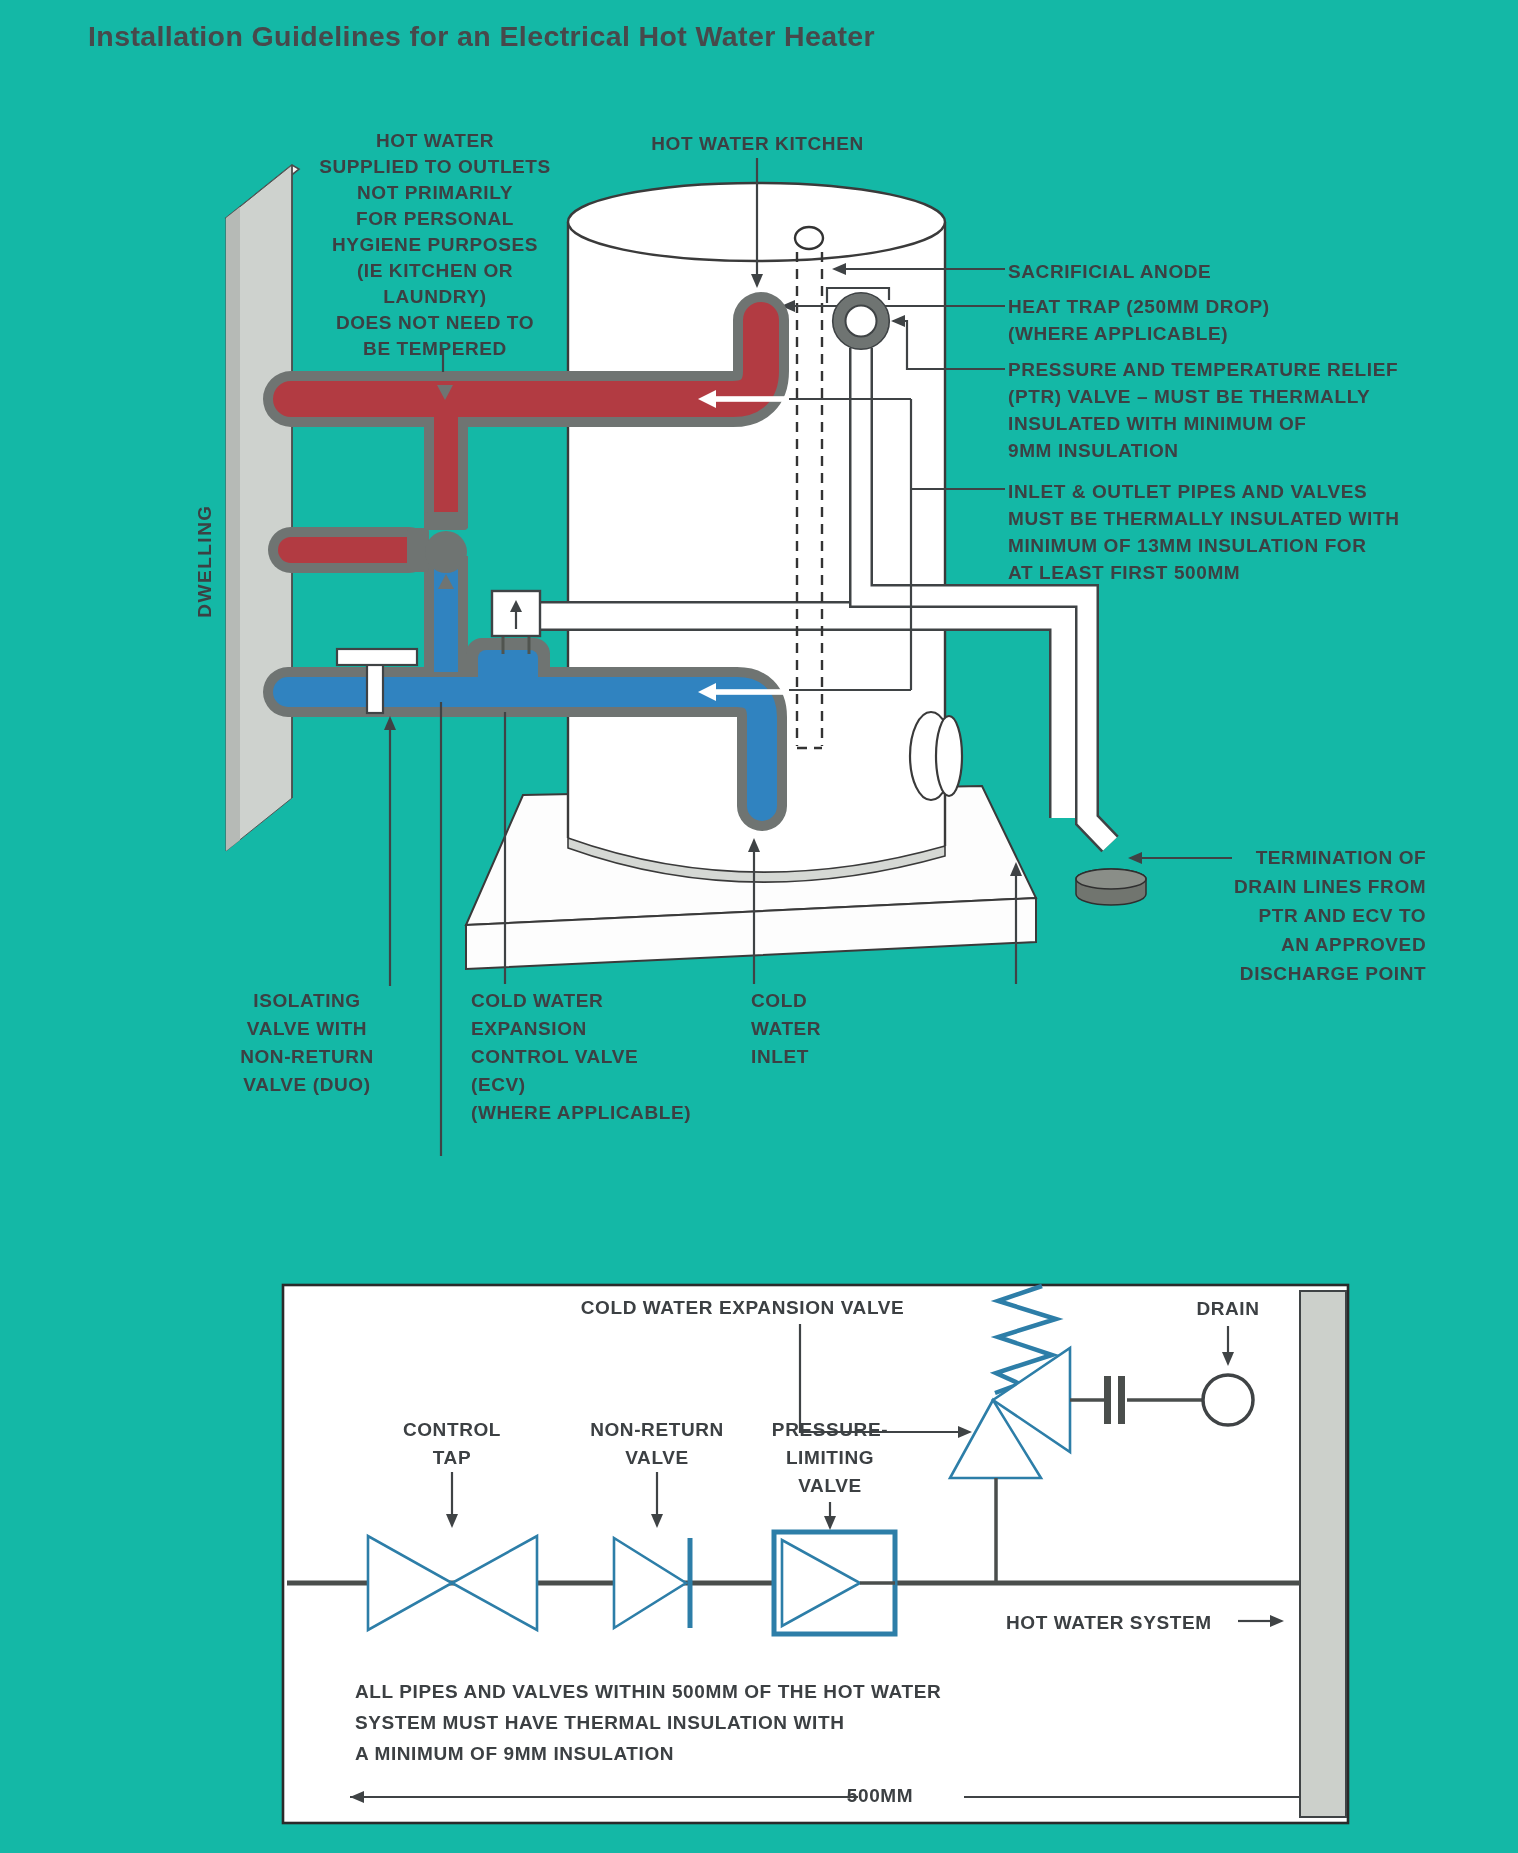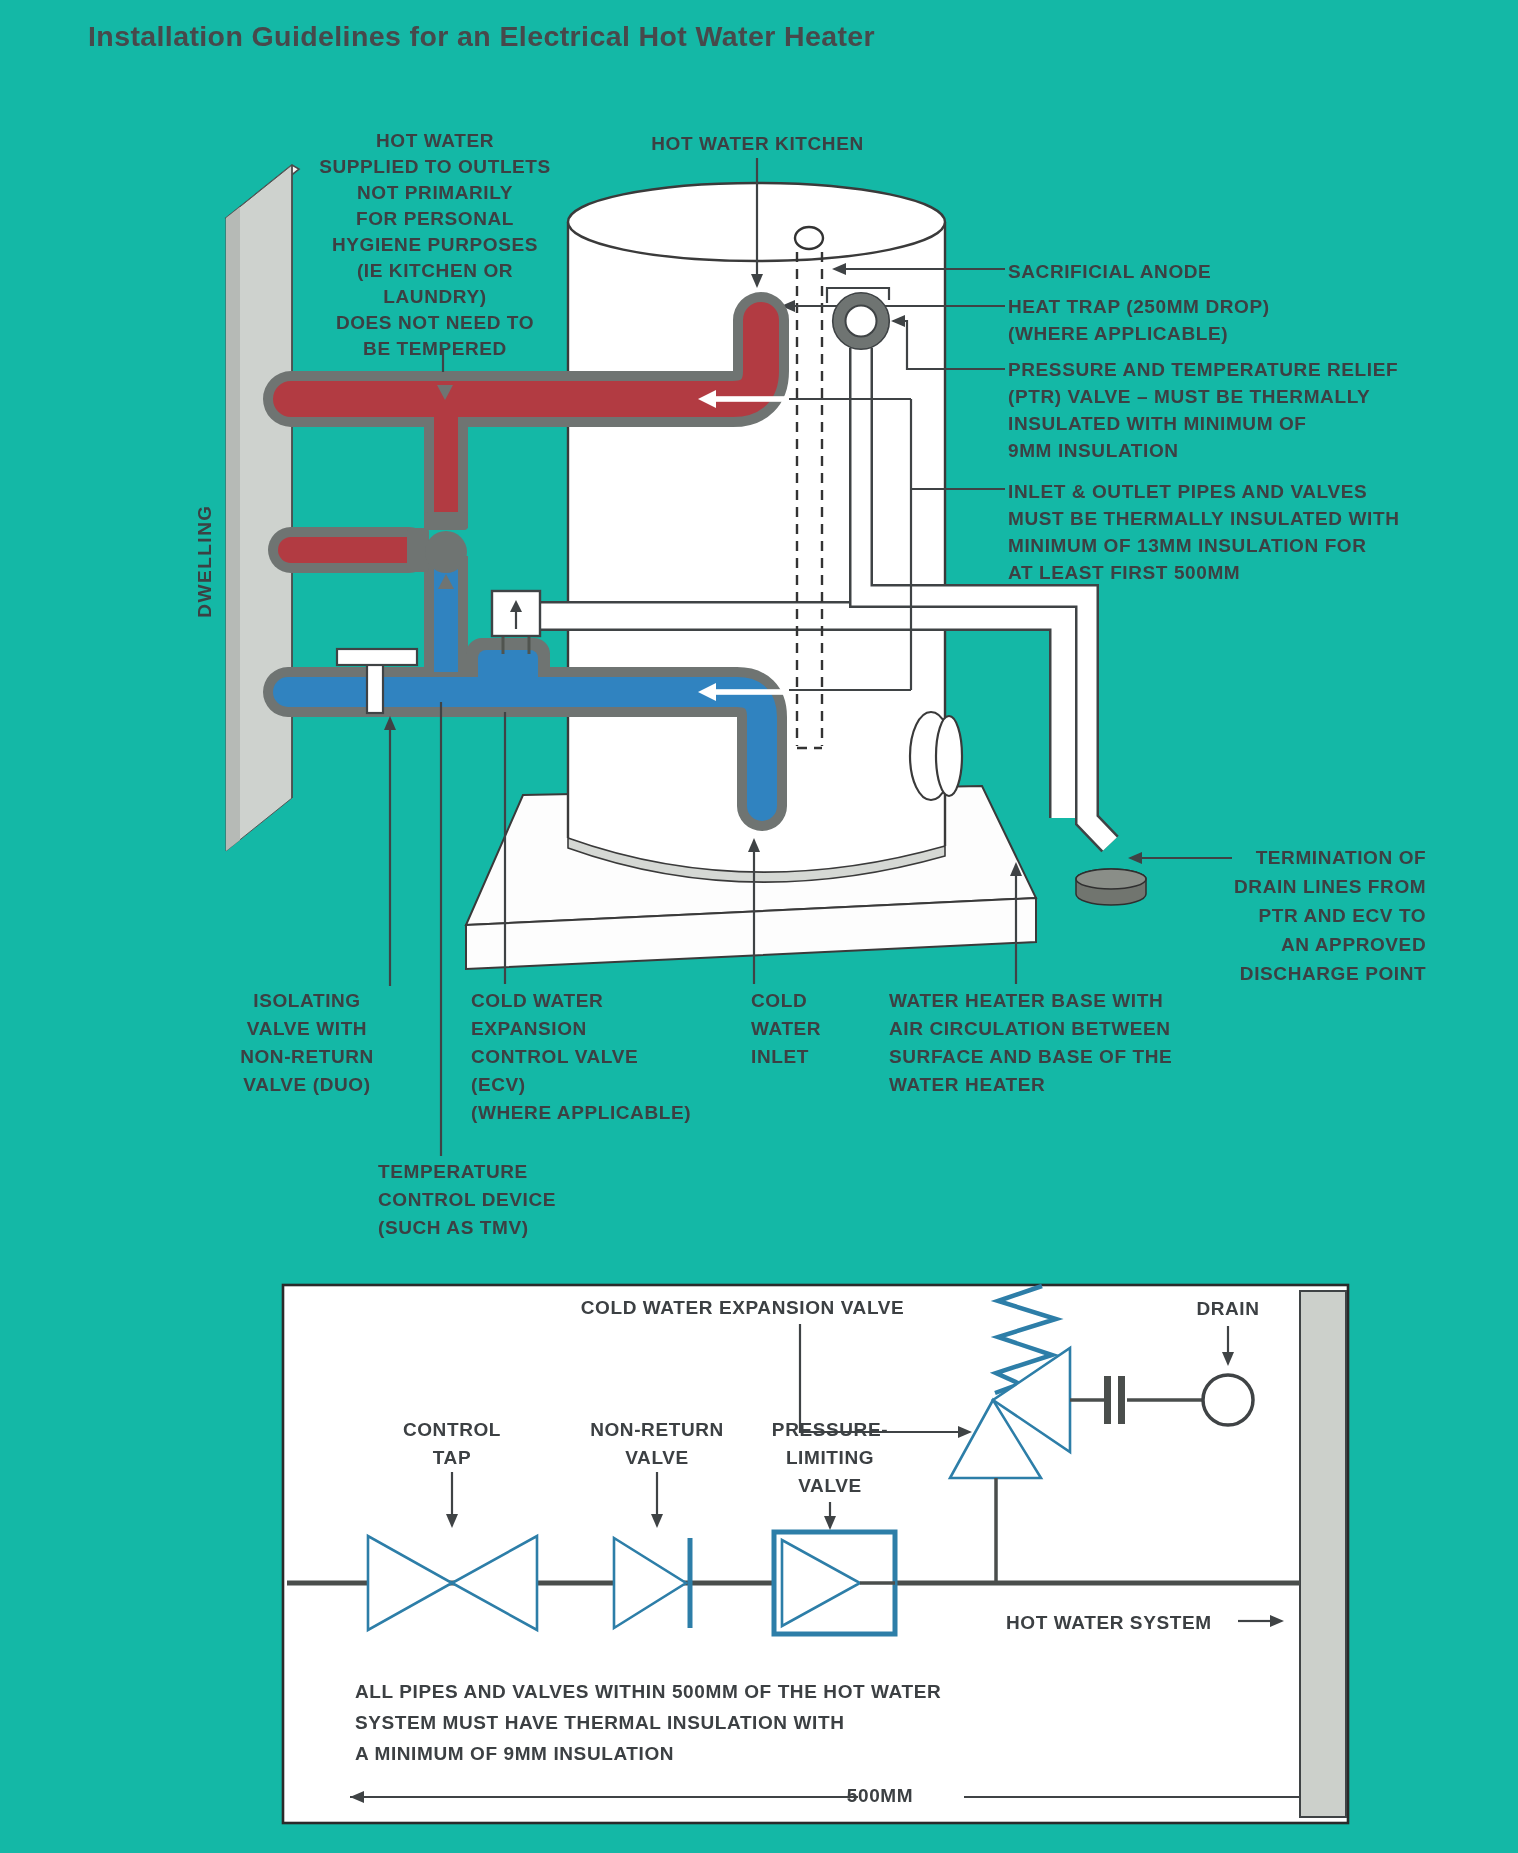--- a/index.html
+++ b/index.html
@@ -269,28 +269,21 @@
   <div class="lbl lh28" style="left:471px; top:987px;">COLD WATER
 EXPANSION
 CONTROL VALVE
 (ECV)
 (WHERE APPLICABLE)</div>
 
   <div class="lbl lh28" style="left:751px; top:987px;">COLD
 WATER
 INLET</div>
 
-  <div class="lbl lh28" style="left:889px; top:987px;">WATER HEATER BASE WITH
-AIR CIRCULATION BETWEEN
-SURFACE AND BASE OF THE
-WATER HEATER</div>
-
-  <div class="lbl lh28" style="left:378px; top:1158px;">TEMPERATURE
-CONTROL DEVICE
-(SUCH AS TMV)</div>
+
 
 
   <div class="lbl ctr" style="left:555px; top:1294px; width:375px;">COLD WATER EXPANSION VALVE</div>
 
   <div class="lbl ctr" style="left:1168px; top:1295px; width:120px;">DRAIN</div>
 
   <div class="lbl ctr lh28" style="left:382px; top:1416px; width:140px;">CONTROL
 TAP</div>
 
   <div class="lbl ctr lh28" style="left:577px; top:1416px; width:160px;">NON-RETURN

